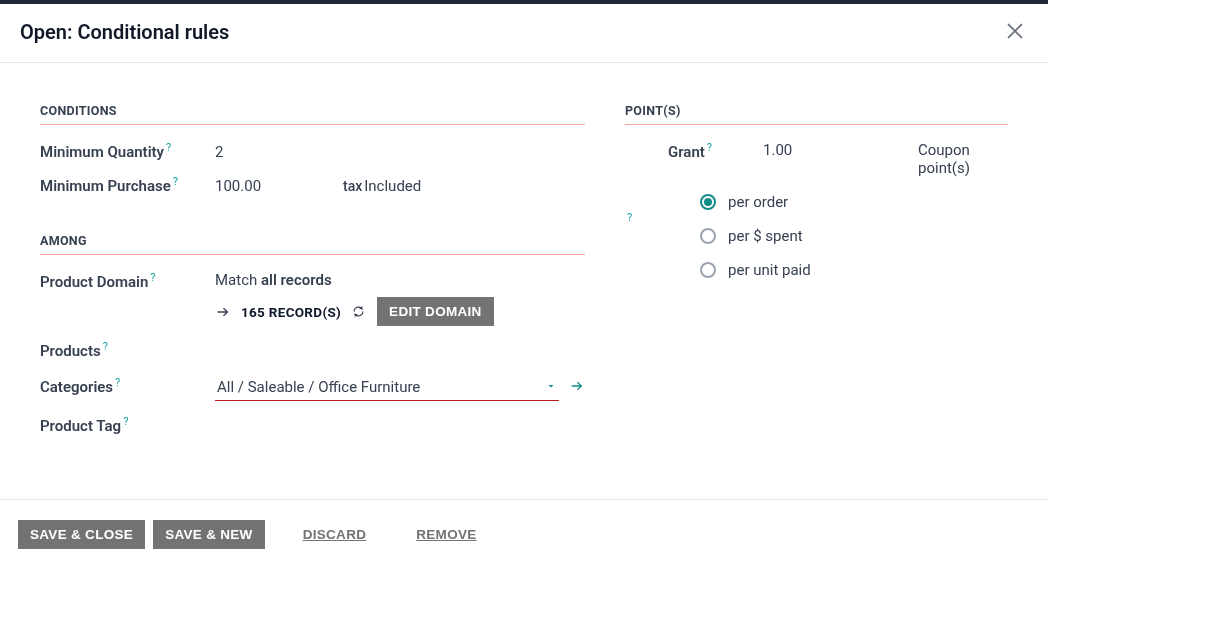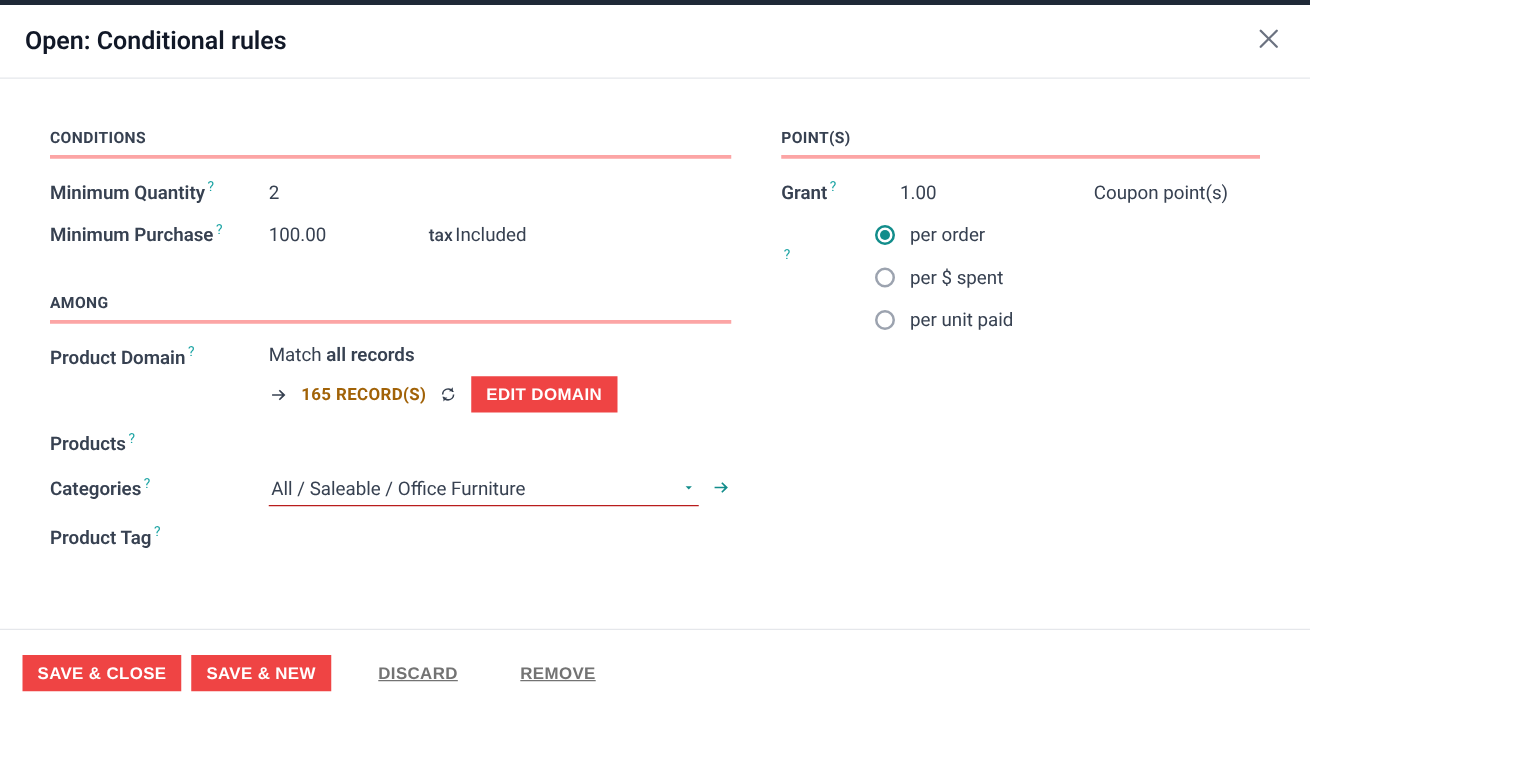--- a/index.html
+++ b/index.html
@@ -46,21 +46,21 @@
   }
   .col-left { max-width: 560px; }
   .col-right {  }
 
   .section-title {
     font-size: 12.5px;
     font-weight: 700;
     letter-spacing: 0.3px;
     color: #374151;
     padding-bottom: 6px;
-    border-bottom: 3px solid #fca5a5;
+    border-bottom: 1px solid #fca5a5;
     margin-bottom: 16px;
     text-transform: uppercase;
   }
 
   .form-row {
     display: flex;
     align-items: baseline;
     margin-bottom: 14px;
     font-size: 15px;
   }
@@ -100,39 +100,39 @@
 
   .spacer-lg { height: 24px; }
 
   .domain-line {
     display: flex;
     align-items: center;
     gap: 10px;
     margin-top: 8px;
   }
   .domain-link {
-    color: #a16207;
+    color: #0f172a;
     font-weight: 700;
     font-size: 13.5px;
     letter-spacing: 0.3px;
     cursor: pointer;
   }
   .btn {
     display: inline-flex;
     align-items: center;
     font-size: 13.5px;
     font-weight: 700;
     letter-spacing: 0.3px;
     padding: 7px 12px;
     cursor: pointer;
     border: none;
     white-space: nowrap;
   }
   .btn-teal {
-    background: #ef4444;
+    background: #737373;
     color: #fff;
   }
   .btn-link {
     background: transparent;
     color: #737373;
     text-decoration: underline;
   }
   .match-text {
     color: #374151;
   }
@@ -160,23 +160,24 @@
   }
   .external-icon {
     color: #128d8b;
     margin-left: 10px;
     cursor: pointer;
   }
 
   
   .grant-row {
     display: flex;
-    align-items: flex-end;
+    align-items: flex-start;
     gap: 20px;
     font-size: 15px;
+    margin-left: 43px;
   }
   .grant-label-col { width: 75px; flex-shrink:0; }
   .grant-val-col { width: 135px; flex-shrink:0; }
   .radio-group {
     margin-top: 16px;
     margin-left: 75px;
   }
   .radio-row {
     display: flex;
     align-items: center;

